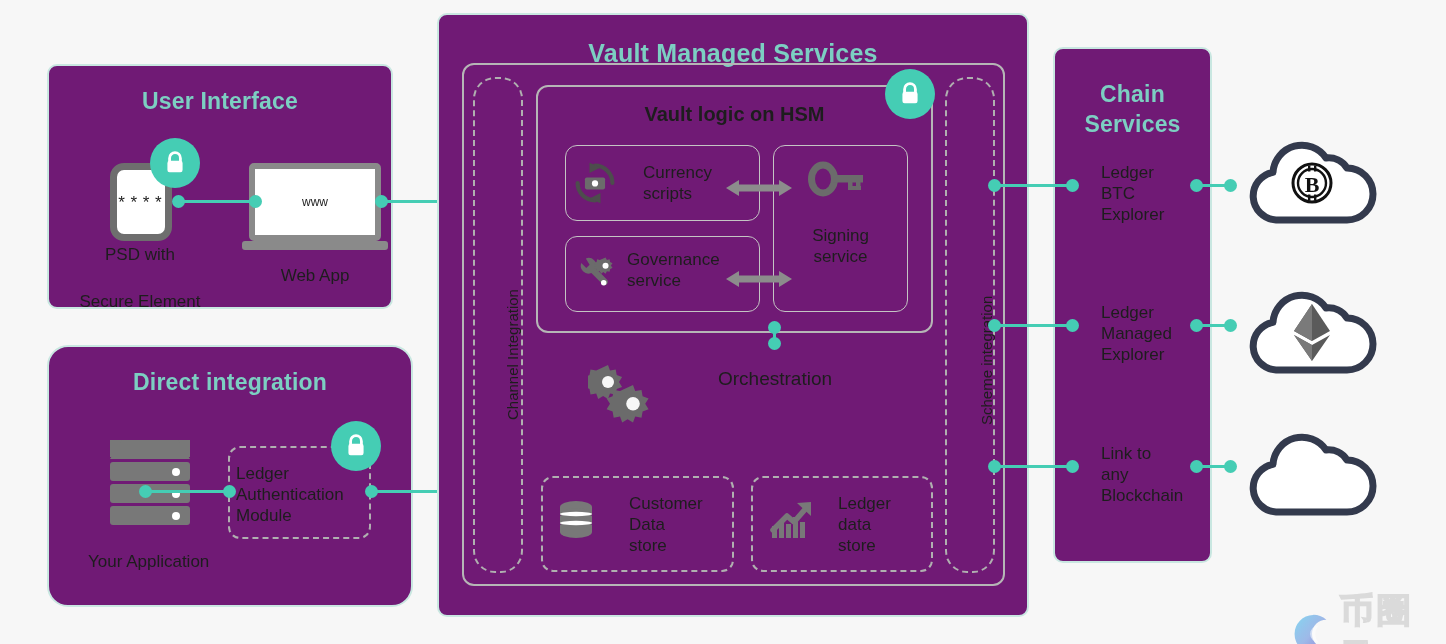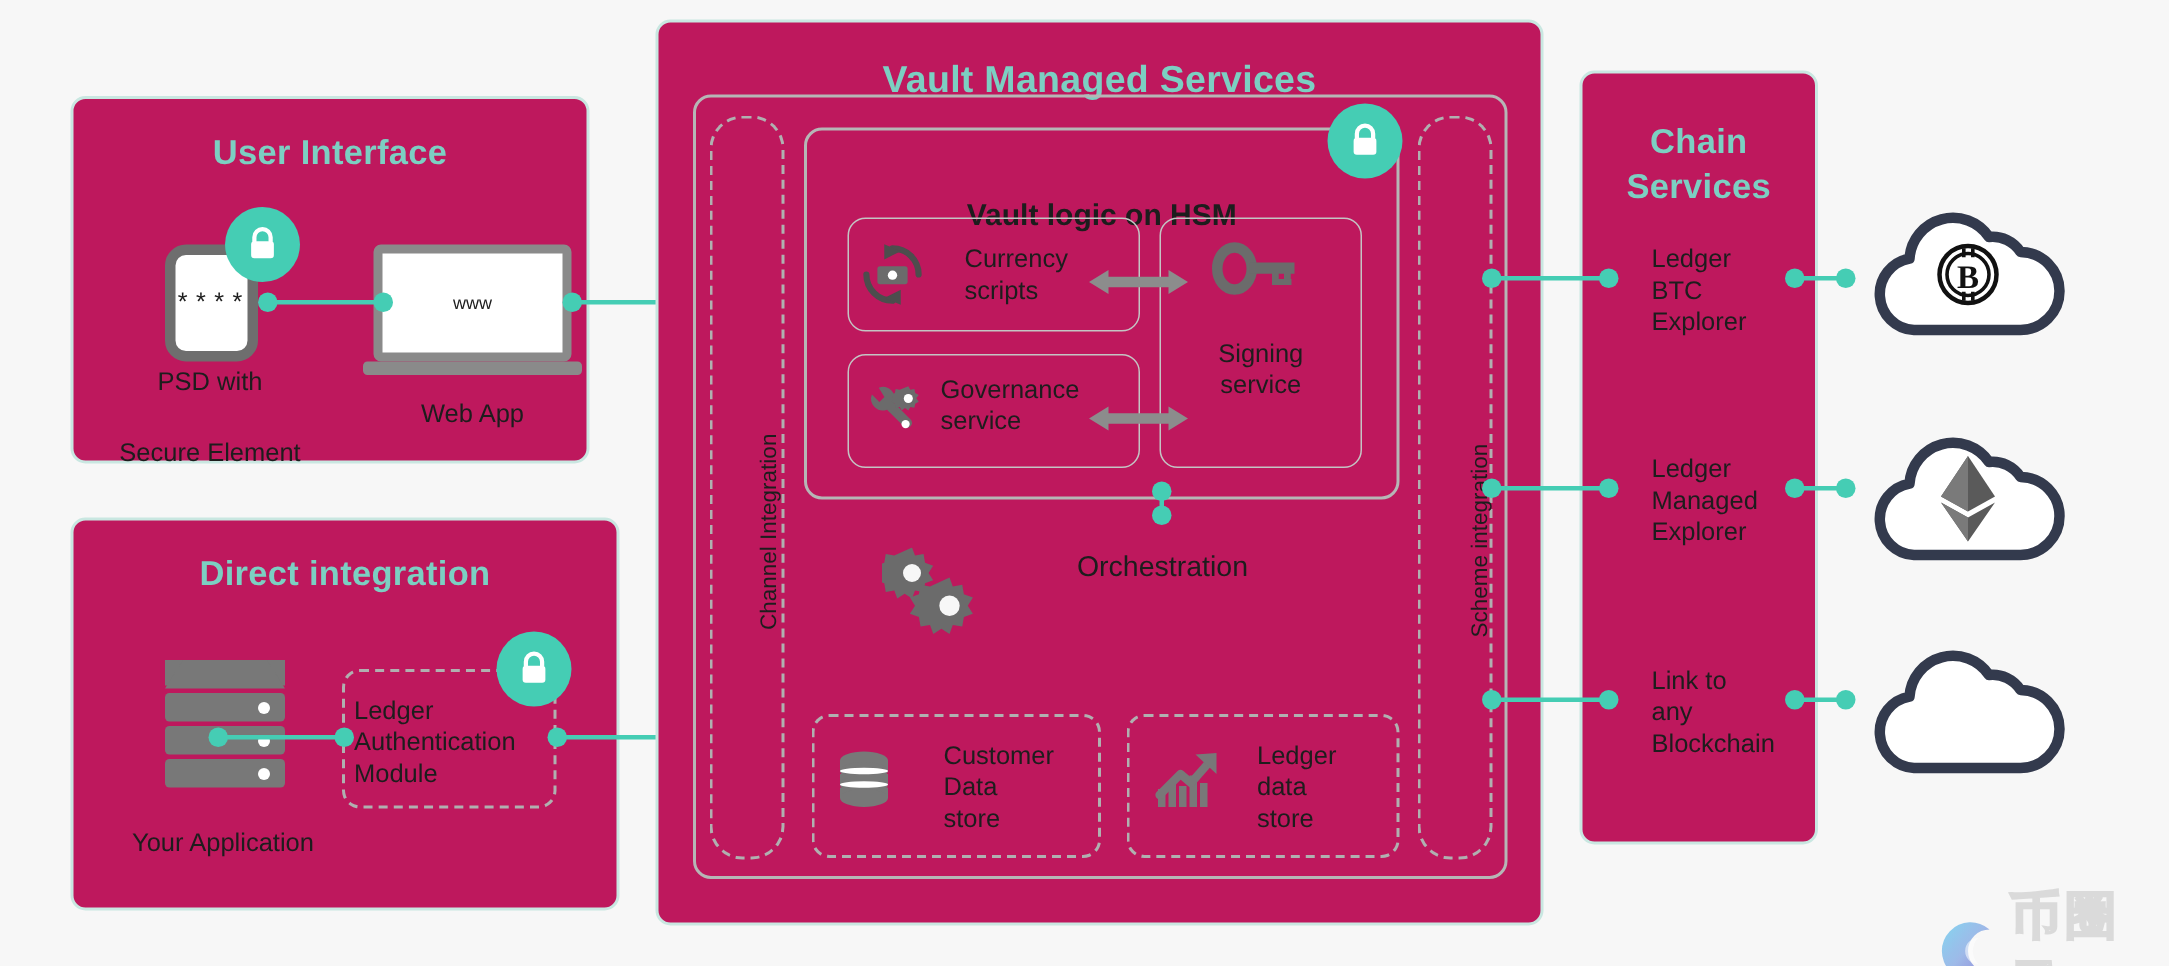--- a/index.html
+++ b/index.html
@@ -7,21 +7,21 @@
     width: 1446px; height: 644px;
     background: #f7f7f7;
     font-family: "Liberation Sans", sans-serif;
     overflow: hidden;
   }
   #stage { position: relative; width: 1446px; height: 644px; }
 
   
   .panel {
     position: absolute;
-    background: #be185d;
+    background: #701a75;
     border: 2px solid #c9e7e1;
     border-radius: 10px;
   }
   .panel-title {
     position: absolute;
     width: 100%;
     text-align: center;
     color: #7ccfc2;
     font-weight: bold;
     font-size: 23px;
@@ -45,21 +45,21 @@
   }
 
   
   .lbl {
     position: absolute;
     color: #1d1d1d;
     font-size: 17px;
     line-height: 20px;
   }
   .lbl.c { text-align: center; }
-  .bold { font-weight: bold; font-size: 19px; margin-top: 30px; }
+  .bold { font-weight: bold; font-size: 19px; }
   .vtext {
     position: absolute;
     color: #1d1d1d;
     font-size: 15px;
     white-space: nowrap;
     transform-origin: 0 0;
   }
   .vtext.up   { transform: rotate(-90deg); }
 
   
@@ -189,21 +189,21 @@
   <div class="laptop-base" style="left:242px; top:241px; width:146px;"></div>
   <div class="lbl c" style="left:235px; top:266px; width:160px;">Web App</div>
 
   <div class="wire" style="left:178px; top:200px; width:78px;"></div>
   <div class="dot" style="left:172px; top:195px;"></div>
   <div class="dot" style="left:249px; top:195px;"></div>
   <div class="wire" style="left:381px; top:200px; width:106px;"></div>
   <div class="dot" style="left:375px; top:195px;"></div>
   <div class="dot" style="left:480px; top:195px;"></div>
 
-  <div class="panel" style="left:47px; top:345px; width:366px; height:262px;">
+  <div class="panel" style="left:47px; top:345px; width:366px; height:262px;border-radius:21px;">
     <div class="panel-title" style="top:20px;">Direct integration</div>
   </div>
 
   <div class="server" style="left:110px; top:440px; width:80px; height:85px;">
     <div class="srv-top" style="left:0px; top:0px; border-left-width:0; border-right-width:0; width:80px; height:0;"></div>
     <svg width="80" height="20" style="position:absolute; left:0; top:0;" viewBox="0 0 80 20">
       <polygon points="12,0 68,0 80,19 0,19" fill="#787878"></polygon>
     </svg>
     <div class="srv-row" style="left:0px; top:22px;">
         <div class="srv-led"></div>

